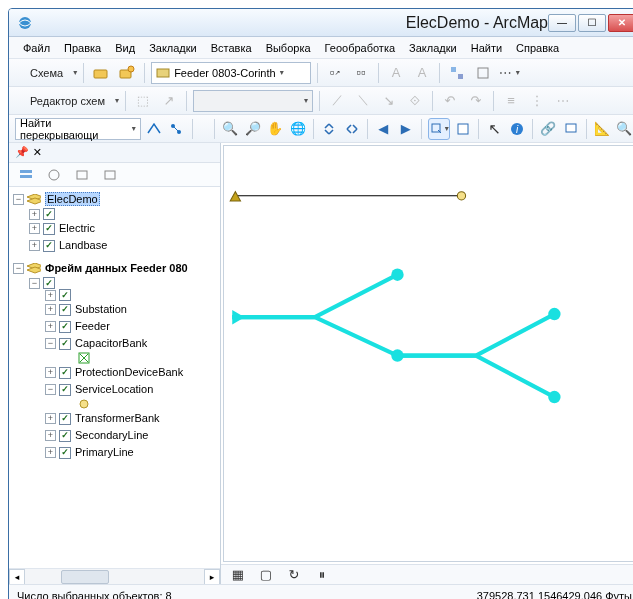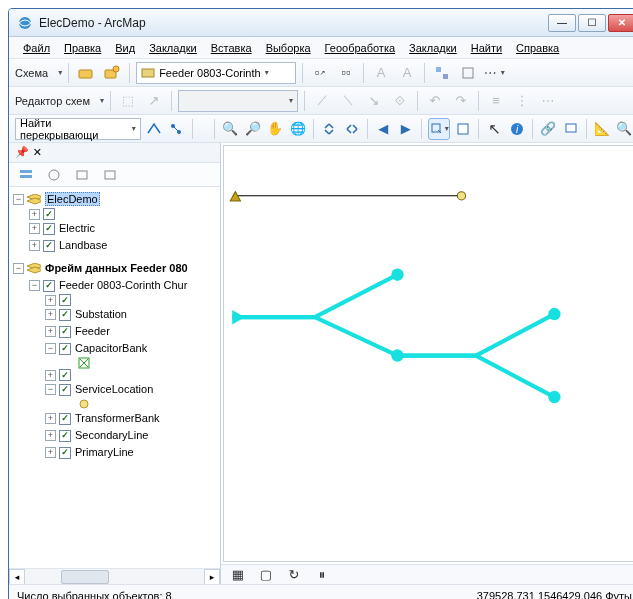--- a/index.html
+++ b/index.html
@@ -1,25 +1,25 @@
 <!DOCTYPE html>
 <html><head>
 <meta charset="utf-8">
 <style>
   * { box-sizing: border-box; font-family: Tahoma, Verdana, sans-serif; }
   body { margin: 0; padding: 8px; background: #fff; font-size: 11px; }
   .window { width: 633px; height: 599px; border: 1px solid #3a6ea5; border-radius: 4px; overflow: hidden; display: flex; flex-direction: column; background: #fff; }
   .titlebar { height: 28px; background: linear-gradient(#f7fbff, #dce9f7); display: flex; align-items: center; padding: 0 4px 0 8px; border-bottom: 1px solid #b9c9dc; }
   .titlebar .icon { width: 16px; height: 16px; margin-right: 6px; }
-  .titlebar .title { flex: 1; color: #1a1a1a; font-size: 12px; }
+  .titlebar .title { flex: 1; color: #1a1a1a; font-size: 16px; text-align: right; }
   .wbtns { display: flex; gap: 2px; }
   .wbtn { width: 28px; height: 18px; border: 1px solid #8aa6c1; border-radius: 2px; background: linear-gradient(#fefefe,#dfeaf6); display:flex; align-items:center; justify-content:center; font-size:10px; }
   .wbtn.close { background: linear-gradient(#f4a1a1,#d85050); border-color:#b33; color:#fff; font-weight:bold; }
   .menubar { height: 22px; display:flex; align-items:center; gap: 2px; padding: 0 8px; background:#f7f9fc; border-bottom:1px solid #e0e6ee; }
-  .menubar span { padding: 2px 6px; cursor:default;text-decoration:underline; }
+  .menubar span { padding: 2px 6px; cursor:default; }
   .toolbar { height: 28px; display:flex; align-items:center; gap:4px; padding: 0 6px; background: linear-gradient(#fbfcfe,#eef3f9); border-bottom:1px solid #dbe2eb; }
   .sep { width:1px; height:20px; background:#c9d3df; margin:0 2px; }
   .tbtn { width:22px; height:22px; border:1px solid transparent; border-radius:3px; display:flex; align-items:center; justify-content:center; font-size:13px; color:#333; }
   .tbtn.active { border-color:#8ab4e8; background:#e4f0ff; }
   .tbox { height:22px; border:1px solid #aebfd3; background:#fff; display:flex; align-items:center; padding:0 4px; font-size:11px; }
   .dd-caret { font-size:8px; color:#555; margin-left:4px; }
   .main-row { flex:1; display:flex; min-height:0; }
   .toc-panel { width:212px; border-right:1px solid #c7d2de; display:flex; flex-direction:column; background:#fff; }
   .toc-head { height:20px; display:flex; align-items:center; padding:0 6px; border-bottom:1px solid #dbe2eb; background:#f2f6fb; }
   .toc-head .title { flex:1; }
@@ -36,21 +36,21 @@
   .map { flex:1; background:#fff; position:relative; border:1px solid #c7d2de; margin:2px; }
   .map svg { width:100%; height:100%; }
   .map-ctl { height:20px; border-top:1px solid #dbe2eb; display:flex; align-items:center; gap:6px; padding:0 6px; background:#f7f9fc; font-size:12px; color:#555; }
   .statusbar { height:22px; border-top:1px solid #dbe2eb; display:flex; align-items:center; padding:0 8px; background:#f7f9fc; }
   .scrollbar-h { height:16px; border-top:1px solid #e0e6ee; background:#f3f5f8; display:flex; }
   .sb-btn { width:16px; height:16px; border:1px solid #c7d2de; background:#fff; display:flex; align-items:center; justify-content:center; font-size:9px; }
   .sb-track { flex:1; position:relative; }
   .sb-thumb { position:absolute; height:14px; top:1px; left:36px; width:48px; background:#dfe6ee; border:1px solid #b9c5d3; border-radius:2px; }
   .status-right { margin-left:auto; }
   .lbl { color:#222; }
-  .toolbar .lbl { margin-right:2px; }
+  .toolbar .lbl { margin-right:2px;margin-left:15px; }
 </style>
 </head>
 <body>
 
 <div class="window">
   <div class="titlebar">
     <span class="icon">
       <svg viewBox="0 0 16 16">
           <circle cx="8" cy="8" r="6" fill="#3a90d1"></circle>
           <path d="M2 8 Q8 2 14 8 Q8 14 2 8" fill="none" stroke="#fff" stroke-width="1"></path>
@@ -279,21 +279,20 @@
               <svg width="16" height="12">
                 <path d="M0 3 L8 0 L16 3 L8 6 Z" fill="#f0d466" stroke="#b99428"></path>
                 <path d="M0 7 L8 4 L16 7 L8 10 Z" fill="#f0d466" stroke="#b99428"></path>
               </svg>
             </span>
             <span><b>Фрейм данных Feeder 080</b></span>
           </div>
           <div class="tree-row" style="padding-left: 18px;">
             <span class="exp">−</span>
             <span class="chk">✓</span>
-            <span>Feeder 0803-Corinth Chur</span>
           </div>
           <div class="tree-row" style="padding-left: 34px;">
             <span class="exp">+</span>
             <span class="chk">✓</span>
           </div>
           <div class="tree-row" style="padding-left: 34px;">
             <span class="exp">+</span>
             <span class="chk">✓</span>
             <span>Substation</span>
           </div>
@@ -313,20 +312,21 @@
               <svg width="12" height="12">
                 <rect x="1" y="1" width="10" height="10" fill="none" stroke="#2aa02a"></rect>
                 <line x1="2" y1="2" x2="10" y2="10" stroke="#2aa02a"></line>
                 <line x1="10" y1="2" x2="2" y2="10" stroke="#2aa02a"></line>
               </svg>
             </span>
           </div>
           <div class="tree-row" style="padding-left: 34px;">
             <span class="exp">+</span>
             <span class="chk">✓</span>
+            <span>ProtectionDeviceBank</span>
           </div>
           <div class="tree-row" style="padding-left: 34px;">
             <span class="exp">−</span>
             <span class="chk">✓</span>
             <span>ServiceLocation</span>
           </div>
           <div class="tree-row" style="padding-left: 50px;">
             <span class="spacer"></span>
             <span class="lyr-icon">
               <svg width="12" height="12">

